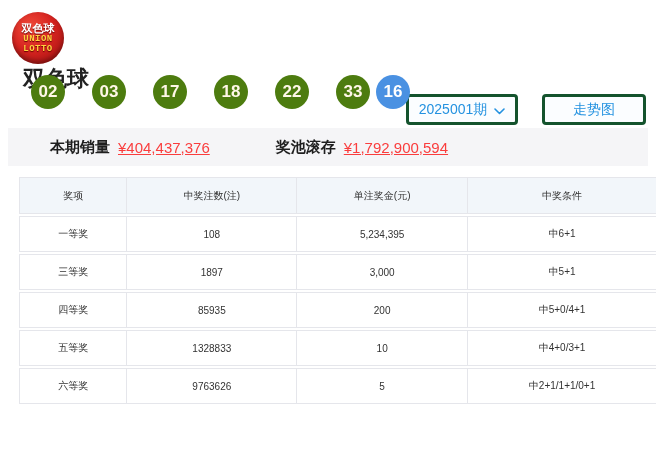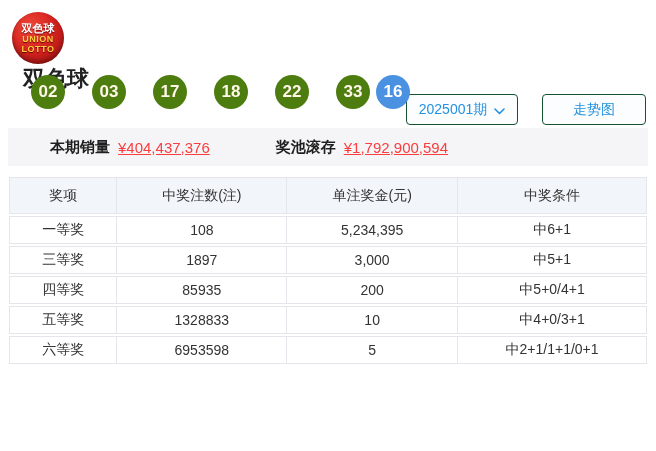--- a/index.html
+++ b/index.html
@@ -16,26 +16,26 @@
     display: flex; 
     margin: 12px 10px 0 12px; height: 52px; flex-direction: column;
   }
   .logo {
     width: 52px; height: 52px; border-radius: 50%;
     background: radial-gradient(circle at 35% 30%, #f04a3a 0%, #d62420 45%, #9e0f0f 100%);
     display: flex; flex-direction: column; align-items: center; justify-content: center;
     flex: 0 0 auto; box-shadow: inset 0 -3px 5px rgba(0,0,0,.35);
   }
   .logo-cn { color:#fff; font-size: 11px; font-weight: bold; line-height: 12px; text-shadow: 0 1px 1px #600; }
-  .logo-en { color:#ffd23d; font-size: 9px; font-weight: bold; line-height: 10px; letter-spacing: .5px; text-shadow: 0 1px 1px #600; }
+  .logo-en { color:#ffd23d; font-size: 9px; font-weight: bold; line-height: 10px; letter-spacing: .5px; text-shadow: 0 1px 1px #600; font-family: Liberation Mono, monospace; }
   .title { font-size: 22px; font-weight: bold; color: #222; margin-left: 11px; }
   .datetime { font-size: 15px; color: #3c3c3c; margin-left: 12px; margin-top: 6px; }
   .actions { margin-left: auto; display: flex; align-items: center; gap: 24px; }
   .btn {
-    height: 31px; background: #fbfdff; border: 1px solid #14532d;
+    height: 31px; background: #fbfdff; border: 3px solid #14532d;
     border-radius: 4px; color: #2492e0; font-size: 14px;
     display: inline-flex; align-items: center; justify-content: center;
     cursor: pointer; font-family: inherit;
   }
   .btn-issue { width: 112px; gap: 7px; }
   .btn-trend { width: 104px; }
   .chev { display: inline-block; margin-top: 1px; }
 
   
   .balls { display: flex; gap: 6px; margin: 11px 0 0 10px; height: 34px; }
@@ -54,30 +54,30 @@
     font-size: 15px;
   }
   .stat-label { font-weight: bold; color: #1f1f1f; margin-left: 20px; }
   .stat-value { color: #fa3d3d; margin-left: 8px; text-decoration: underline; }
   .stat-gap { width: 46px; }
 
   
   .prize-wrap { margin: 9px 9px 0 9px; }
   table.prize {
     width: 100%; border-collapse: separate; border-spacing: 0 2px;
-    font-size: 14px; table-layout: fixed;
+    font-size: 10px; table-layout: fixed; margin-left: 10px;
   }
   .prize th, .prize td {
     text-align: center; font-weight: normal;
     border-top: 1px solid #e5e6eb; border-bottom: 1px solid #e5e6eb;
     border-right: 1px solid #e5e6eb;
   }
   .prize th:first-child, .prize td:first-child { border-left: 1px solid #e5e6eb; }
   .prize th { background: #f2f6fa; height: 37px; color: #333; }
-  .prize td { background: #ffffff; height: 28px; color: #333; }
+  .prize td { background: #ffffff; height: 36px; color: #333; }
 </style>
 </head>
 <body>
 
 <div class="page">
 
   <div class="topbar">
     <div class="logo">
       <span class="logo-cn">双色球</span>
       <span class="logo-en">UNION</span>
@@ -151,21 +151,21 @@
           <td>中5+0/4+1</td>
         </tr>
         <tr>
           <td>五等奖</td>
           <td>1328833</td>
           <td>10</td>
           <td>中4+0/3+1</td>
         </tr>
         <tr>
           <td>六等奖</td>
-          <td>6953598</td>
+          <td>9763626</td>
           <td>5</td>
           <td>中2+1/1+1/0+1</td>
         </tr>
       </tbody>
     </table>
   </div>
 
 </div>
 
 </body></html>

